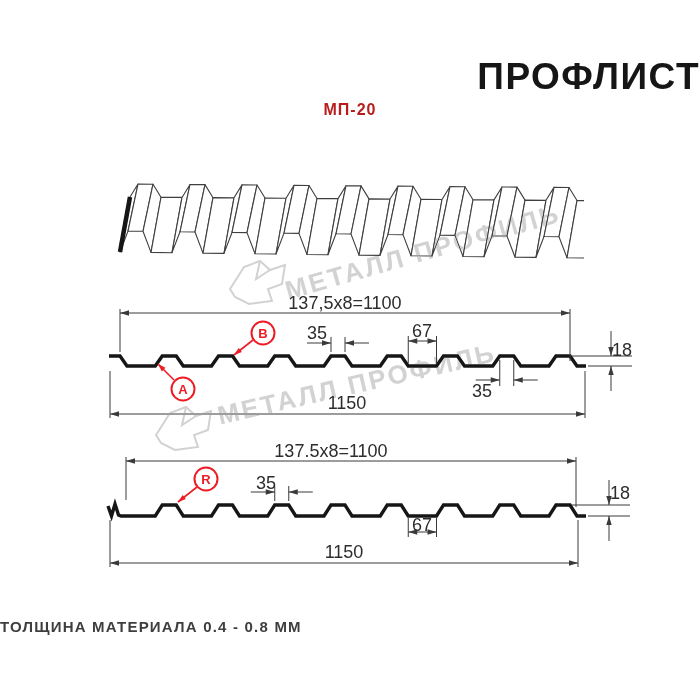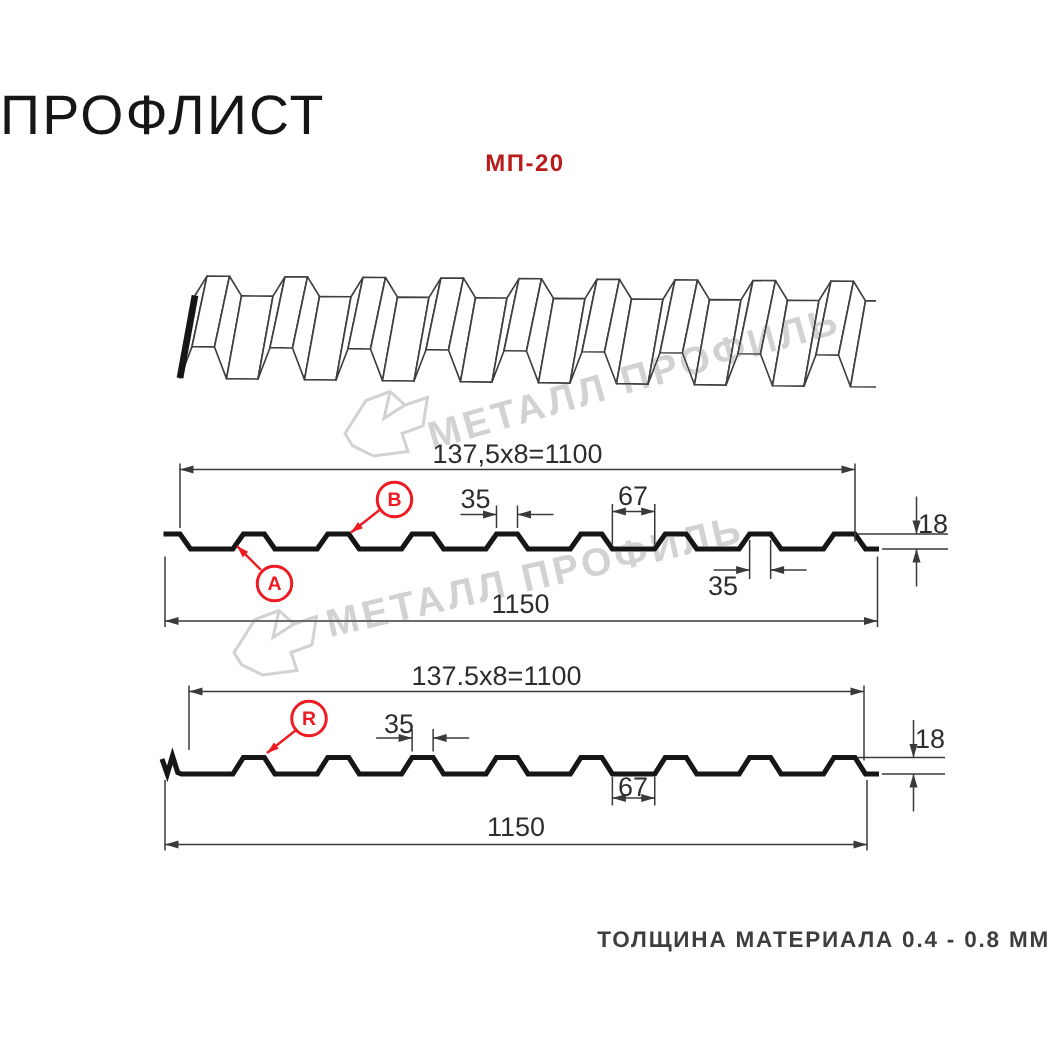--- a/index.html
+++ b/index.html
@@ -1,22 +1,22 @@
 <!DOCTYPE html>
 <html><head>
 <meta charset="utf-8">
 <style>
   html,body{margin:0;padding:0;background:#ffffff;}
   .stage{position:relative;width:700px;height:700px;background:#ffffff;overflow:hidden;
          font-family:"Liberation Sans",sans-serif;}
-  .title{position:absolute;left:0;top:56px;width:700px;text-align:left;
-         font-size:37px;font-weight:normal;letter-spacing:1.5px;color:#161616;}
+  .title{position:absolute;left:0;top:56px;width:700px;text-align:right;
+         font-size:37px;font-weight:bold;letter-spacing:1.5px;color:#161616;}
   .subtitle{position:absolute;left:0;top:101px;width:700px;text-align:center;
          font-size:16px;font-weight:bold;letter-spacing:1px;color:#b91c1c;}
-  .footer{position:absolute;left:0;top:618px;width:700px;text-align:right;
+  .footer{position:absolute;left:0;top:618px;width:700px;text-align:left;
          font-size:15px;font-weight:bold;letter-spacing:1.2px;color:#3e3e3e;}
   .dim{position:absolute;transform:translate(-50%,-50%);font-size:18px;color:#2d2d2d;
        white-space:nowrap;text-align:center;}
   .callout{position:absolute;width:21px;height:21px;border:2px solid #ed1c24;border-radius:50%;
        color:#ed1c24;font-size:13px;font-weight:bold;line-height:21px;text-align:center;
        transform:translate(-50%,-50%);}
   #cad{position:absolute;left:0;top:0;}
   .wm-layer{position:absolute;left:0;top:0;width:700px;height:700px;
        mix-blend-mode:darken;pointer-events:none;}
   .wm-text{position:absolute;font-size:26px;font-weight:bold;letter-spacing:2.5px;

